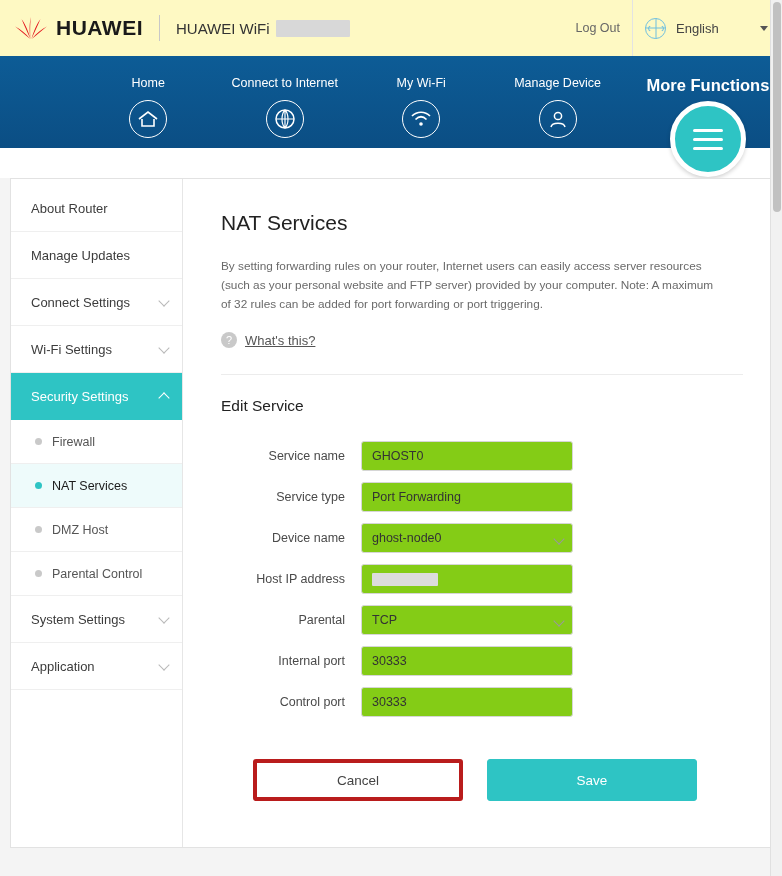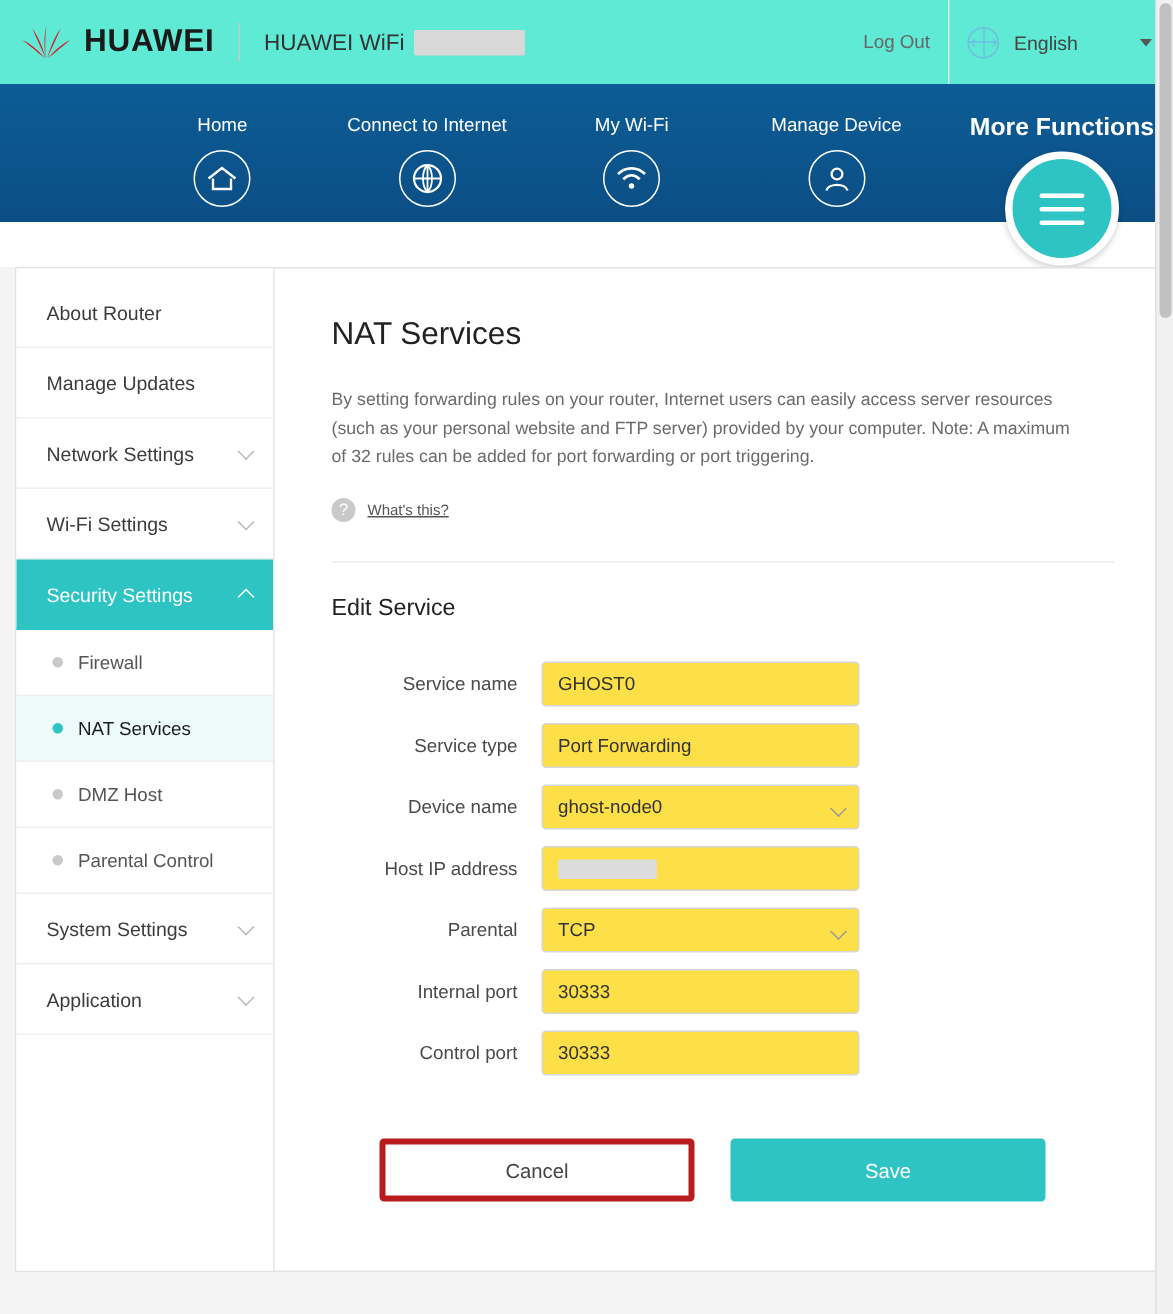--- a/index.html
+++ b/index.html
@@ -11,21 +11,21 @@
     overflow: hidden;
   }
   body { position: relative; }
 
   
   .topbar {
     height: 56px;
     display: flex;
     align-items: center;
     padding: 0 0 0 14px;
-    background: #5eead4;
+    background: #fef9c3;
     position: relative;
   }
   .logo-wrap { display: flex; align-items: center; gap: 8px; }
   .logo-mark { width: 34px; height: 26px; position: relative; }
   .logo-text {
     font-size: 21px; font-weight: bold; letter-spacing: 0.5px;
     color: #1a1a1a;
   }
   .logo-divider {
     width: 1px; height: 26px; background: #c8c8c8; margin: 0 16px;
@@ -182,36 +182,36 @@
   .content { flex: 1; padding: 32px 28px 0 38px; }
   h1.title { font-size: 21px; font-weight: normal; color: #222; margin: 0 0 22px 0; }
   .desc { font-size: 11.8px; color: #6a6a6a; line-height: 19px; max-width: 505px; margin-bottom: 18px; }
   .whats {
     display: flex; align-items: center; gap: 8px; margin-bottom: 26px;
   }
   .qmark {
     width: 16px; height: 16px; border-radius: 50%; background: #c9c9c9;
     color: #fff; font-size: 11px; line-height: 16px; text-align: center;
   }
-  .whats a { font-size: 10px; color: #555; text-decoration: underline; }
+  .whats a { font-size: 13px; color: #555; text-decoration: underline; }
   .divider { height: 1px; background: #ececec; margin: 0 0 22px 0; }
   h2.sub { font-size: 15.5px; font-weight: normal; color: #222; margin: 0 0 26px 0; }
 
   .form-row {
     display: flex; align-items: center; margin-bottom: 11px;
   }
   .form-row label {
     width: 140px; flex: 0 0 140px;
     text-align: right; padding-right: 16px;
     font-size: 12.5px; color: #4a4a4a;
   }
   .field {
     width: 212px; height: 30px;
     border: 1px solid #d6d6d6; border-radius: 3px;
-    background: #fde047;
+    background: #84cc16;
     display: flex; align-items: center;
     padding: 0 10px;
     font-size: 12.5px; color: #333;
     position: relative;
   }
   .field.select { width: 212px; padding-right: 26px; }
   .field .sel-chev {
     position: absolute; right: 9px; top: 11px;
     width: 8px; height: 8px;
     border-right: 1.3px solid #9a9a9a;
@@ -330,21 +330,21 @@
   <div class="shell">
 
     <div class="sidebar">
       <div class="side-item">
         <span>About Router</span>
       </div>
       <div class="side-item">
         <span>Manage Updates</span>
       </div>
       <div class="side-item">
-        <span>Network Settings</span>
+        <span>Connect Settings</span>
         <span class="chev"></span>
       </div>
       <div class="side-item">
         <span>Wi-Fi Settings</span>
         <span class="chev"></span>
       </div>
       <div class="side-item group-active">
         <span>Security Settings</span>
         <span class="chev"></span>
       </div>

